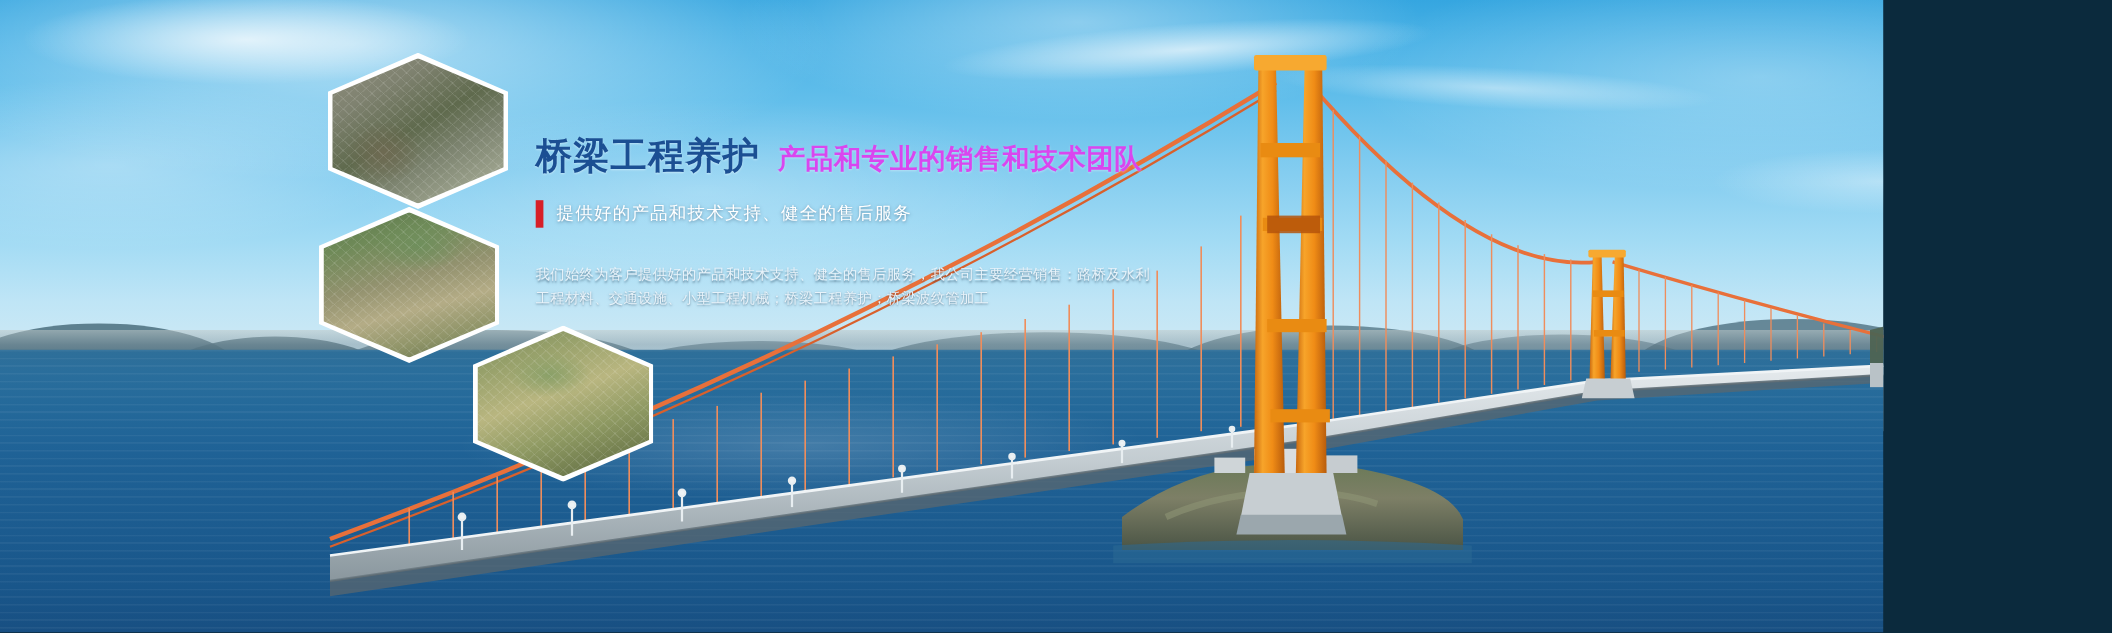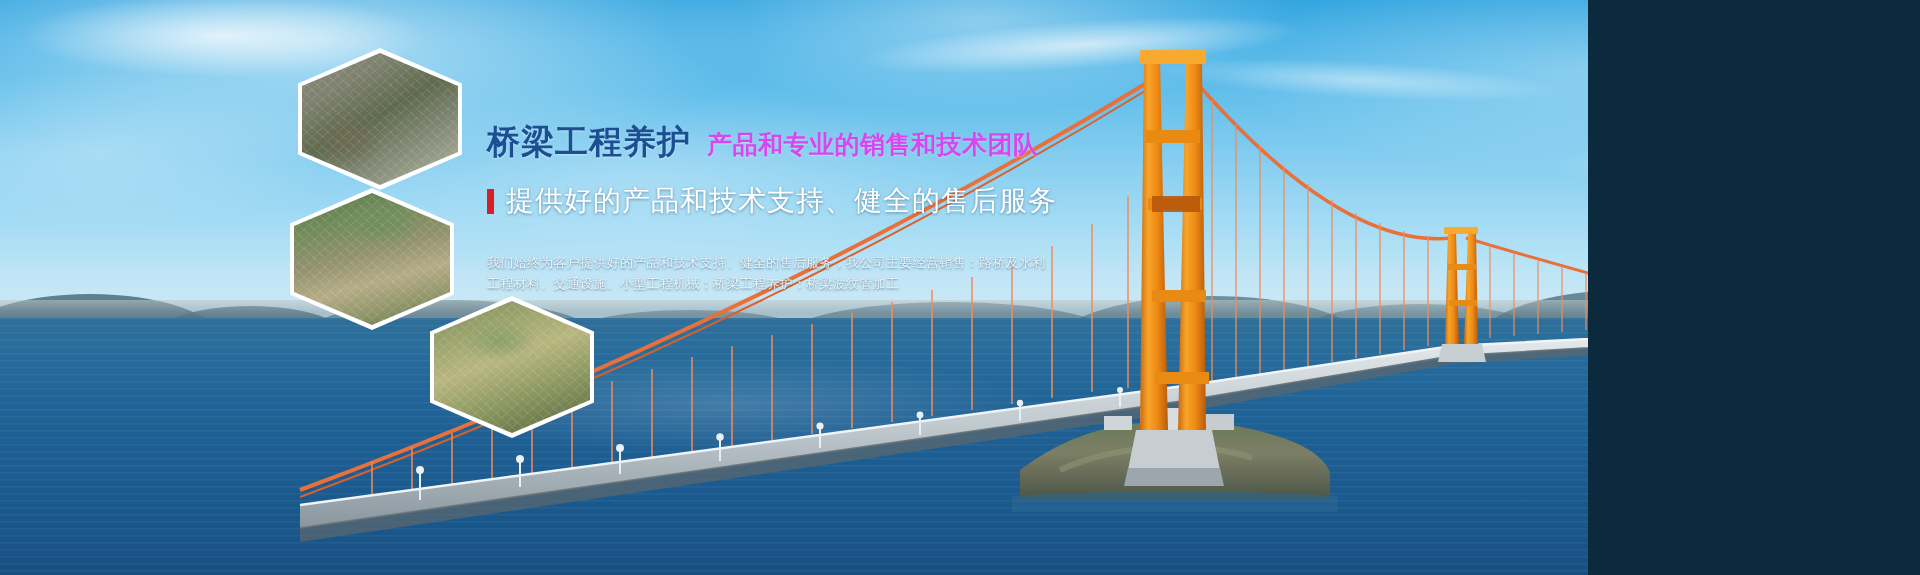--- a/index.html
+++ b/index.html
@@ -2,21 +2,21 @@
 <html><head>
 <meta charset="utf-8">
 <title>Banner</title>
 <style>
   * { margin:0; padding:0; box-sizing:border-box; }
   html, body { width:1920px; height:575px; overflow:hidden; background:#0b2a3d; }
   body { font-family:"Liberation Sans","DejaVu Sans",sans-serif; }
 
   .banner {
     position:relative;
-    width:1588px; height:575px;
+    width:1712px; height:575px;
     overflow:hidden;
   }
 
   
   .sky {
     position:absolute; left:0; top:0; width:1920px; height:392px;
     background:
       radial-gradient(ellipse 700px 200px at 320px 40px, rgba(255,255,255,0.55) 0%, rgba(255,255,255,0) 62%),
       radial-gradient(ellipse 520px 150px at 980px 20px, rgba(255,255,255,0.40) 0%, rgba(255,255,255,0) 60%),
       radial-gradient(ellipse 600px 170px at 1600px 70px, rgba(255,255,255,0.30) 0%, rgba(255,255,255,0) 62%),
@@ -163,21 +163,21 @@
     text-shadow:0 1px 2px rgba(255,255,255,0.35);
   }
   .subtitle-row {
     display:flex; align-items:center; gap:12px;
     margin-top:17px;
   }
   .accent-bar {
     width:7px; height:25px; background:#d71f27; flex:0 0 auto;
   }
   .subtitle-text {
-    font-size:28px; color:#ffffff; letter-spacing:1px;
+    font-size:16px; color:#ffffff; letter-spacing:1px;
     text-shadow:0 1px 3px rgba(30,60,90,0.5);
     white-space:nowrap;
   }
   .paragraph {
     margin-top:32px;
     font-size:13px; line-height:21px; color:#e8f3fa;
     letter-spacing:0.3px;
     text-shadow:0 1px 2px rgba(20,50,75,0.55);
     max-width:600px;
   }

